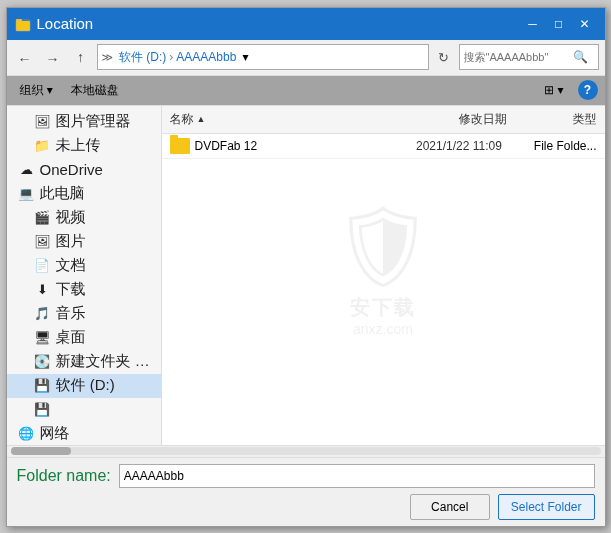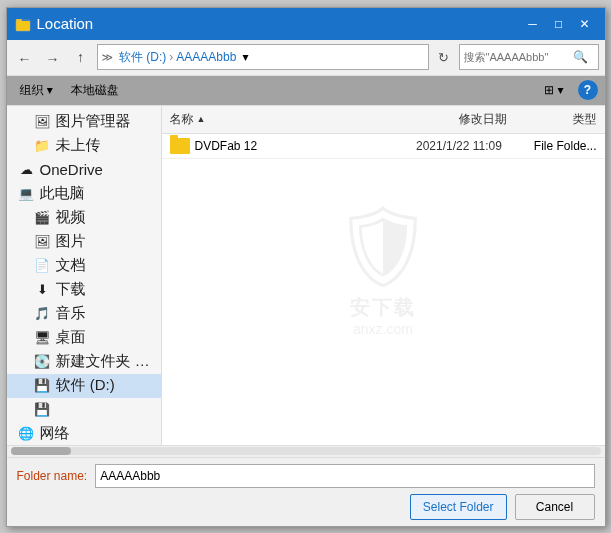--- a/index.html
+++ b/index.html
@@ -345,22 +345,22 @@
       flex-direction: column;
       gap: 6px;
       flex-shrink: 0;
     }
     .folder-name-row {
       display: flex;
       align-items: center;
       gap: 8px;
     }
     .folder-name-label {
-      font-size: 12px;
-      color: #c2410c;
+      font-size: 16px;
+      color: #15803d;
       white-space: nowrap;
     }
     .folder-name-input {
       flex: 1;
       height: 24px;
       border: 1px solid #aaa;
       padding: 0 4px;
       font-size: 12px;
       outline: none;
       background: white;
@@ -531,17 +531,17 @@
       <div class="h-scrollbar-thumb"></div>
     </div>
   </div>
 
   <div class="bottom-bar">
     <div class="folder-name-row">
       <label class="folder-name-label">Folder name:</label>
       <input type="text" class="folder-name-input" value="AAAAAbbb" style="">
     </div>
     <div class="buttons-row">
+      <button class="dlg-btn">Cancel</button>
       <button class="dlg-btn primary">Select Folder</button>
-      <button class="dlg-btn">Cancel</button>
     </div>
   </div>
 </div>
 
 </body></html>

